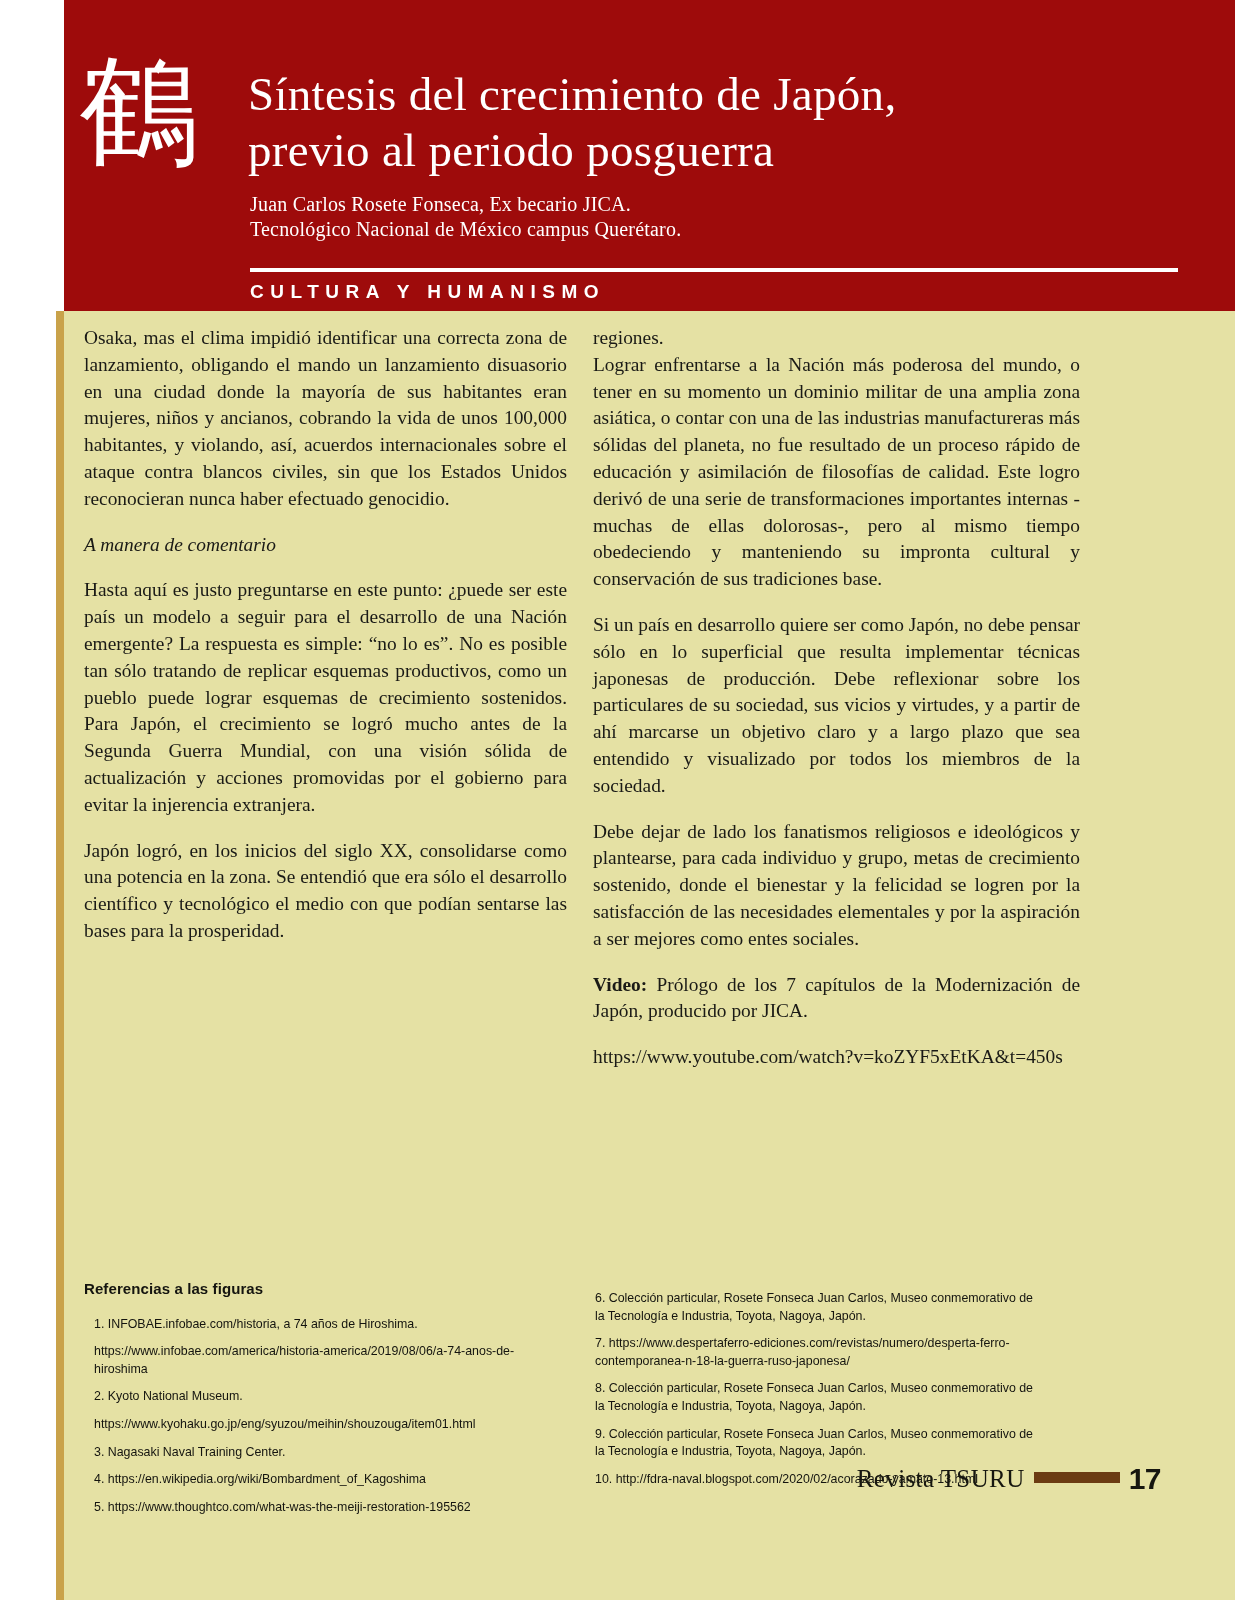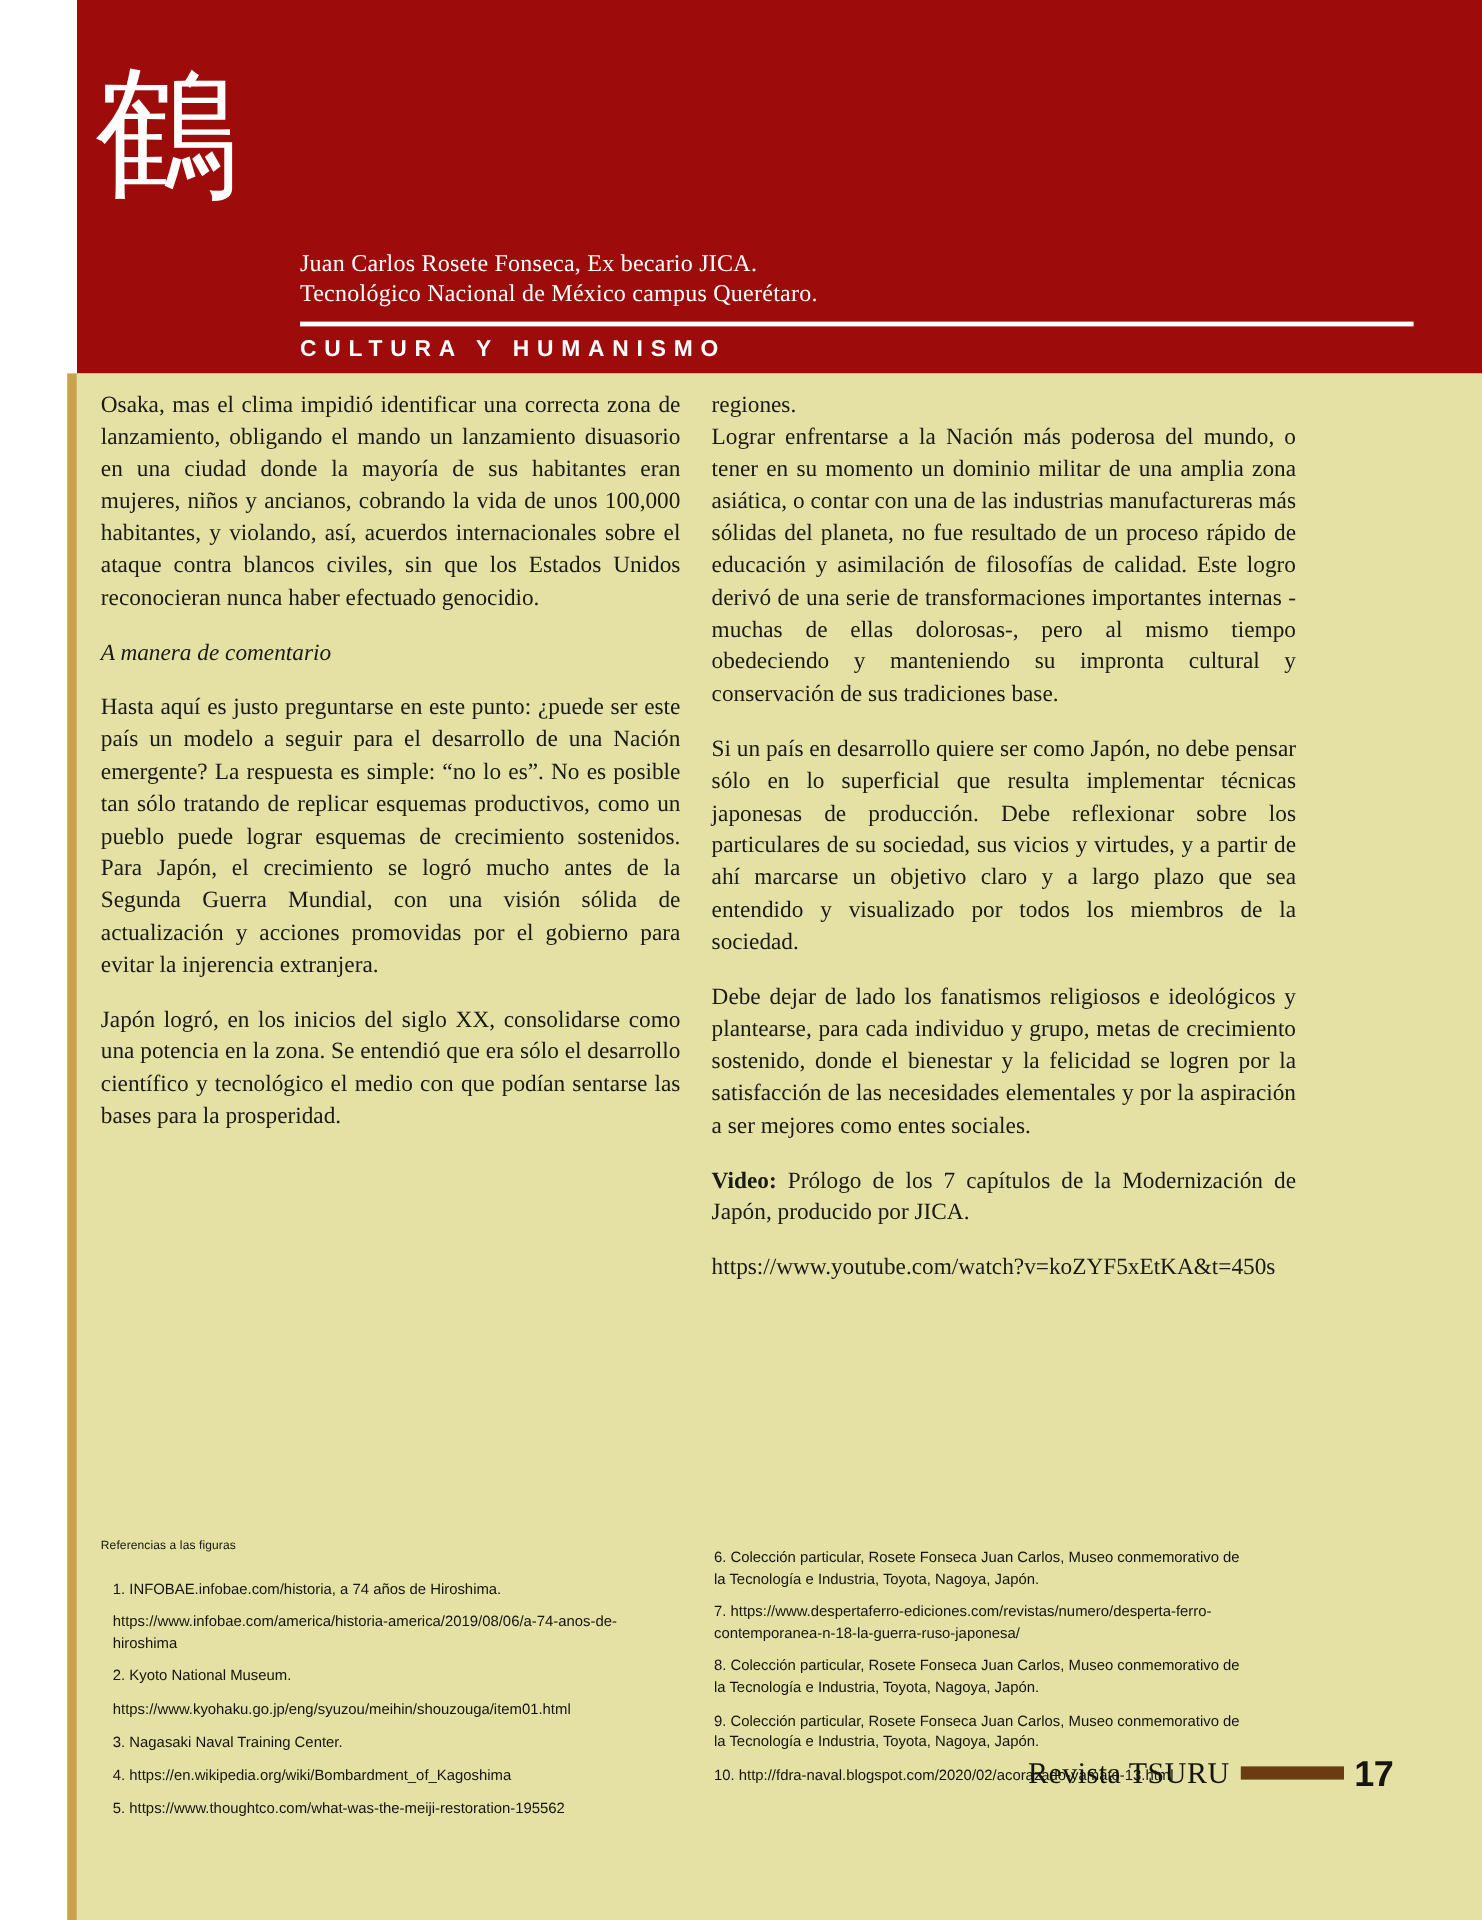--- a/index.html
+++ b/index.html
@@ -90,21 +90,21 @@
     font-family: "Liberation Serif", serif;
     font-size: 47px;
     line-height: 56px;
     font-weight: 400;
     letter-spacing: 0.3px;
     white-space: nowrap;
   }
   .author-block {
     position: absolute;
     left: 250px;
-    top: 208px;
+    top: 192px;
     width: 930px;
   }
   .author-line {
     color: #ffffff;
     font-family: "Liberation Serif", serif;
     font-size: 20px;
     line-height: 25px;
     letter-spacing: 0.2px;
     white-space: nowrap;
   }
@@ -181,22 +181,22 @@
     position: absolute;
     top: 0;
     font-family: "Liberation Sans", sans-serif;
     font-size: 12.4px;
     line-height: 17.6px;
     color: #14140f;
   }
   .refs-left  { left: 84px;  width: 470px; }
   .refs-right { left: 585px; width: 470px; }
   .refs-title {
-    font-weight: normal;
-    font-size: 10px;
+    font-weight: bold;
+    font-size: 15px;
     margin: 0 0 18px 0;
     letter-spacing: 0.1px;
   }
   .refs-item {
     margin: 10px;
     white-space: normal;
   }
   .refs-right .refs-item { margin-bottom: 0; }
 
   
@@ -244,20 +244,24 @@
   <div class="spine">
     <div class="spine-inner"></div>
     <div class="spine-top"></div>
   </div>
 
   <div class="header">
     <div class="header-left-white"></div>
 
     <div class="kanji">鶴</div>
 
+    <div class="title-block">
+      <div class="title-line">Síntesis del crecimiento de Japón,</div>
+      <div class="title-line">previo al periodo posguerra</div>
+    </div>
 
     <div class="author-block">
       <div class="author-line">Juan Carlos Rosete Fonseca, Ex becario JICA.</div>
       <div class="author-line">Tecnológico Nacional de México campus Querétaro.</div>
     </div>
 
     <div class="rule"></div>
     <div class="section-tag">CULTURA Y HUMANISMO</div>
   </div>
 

